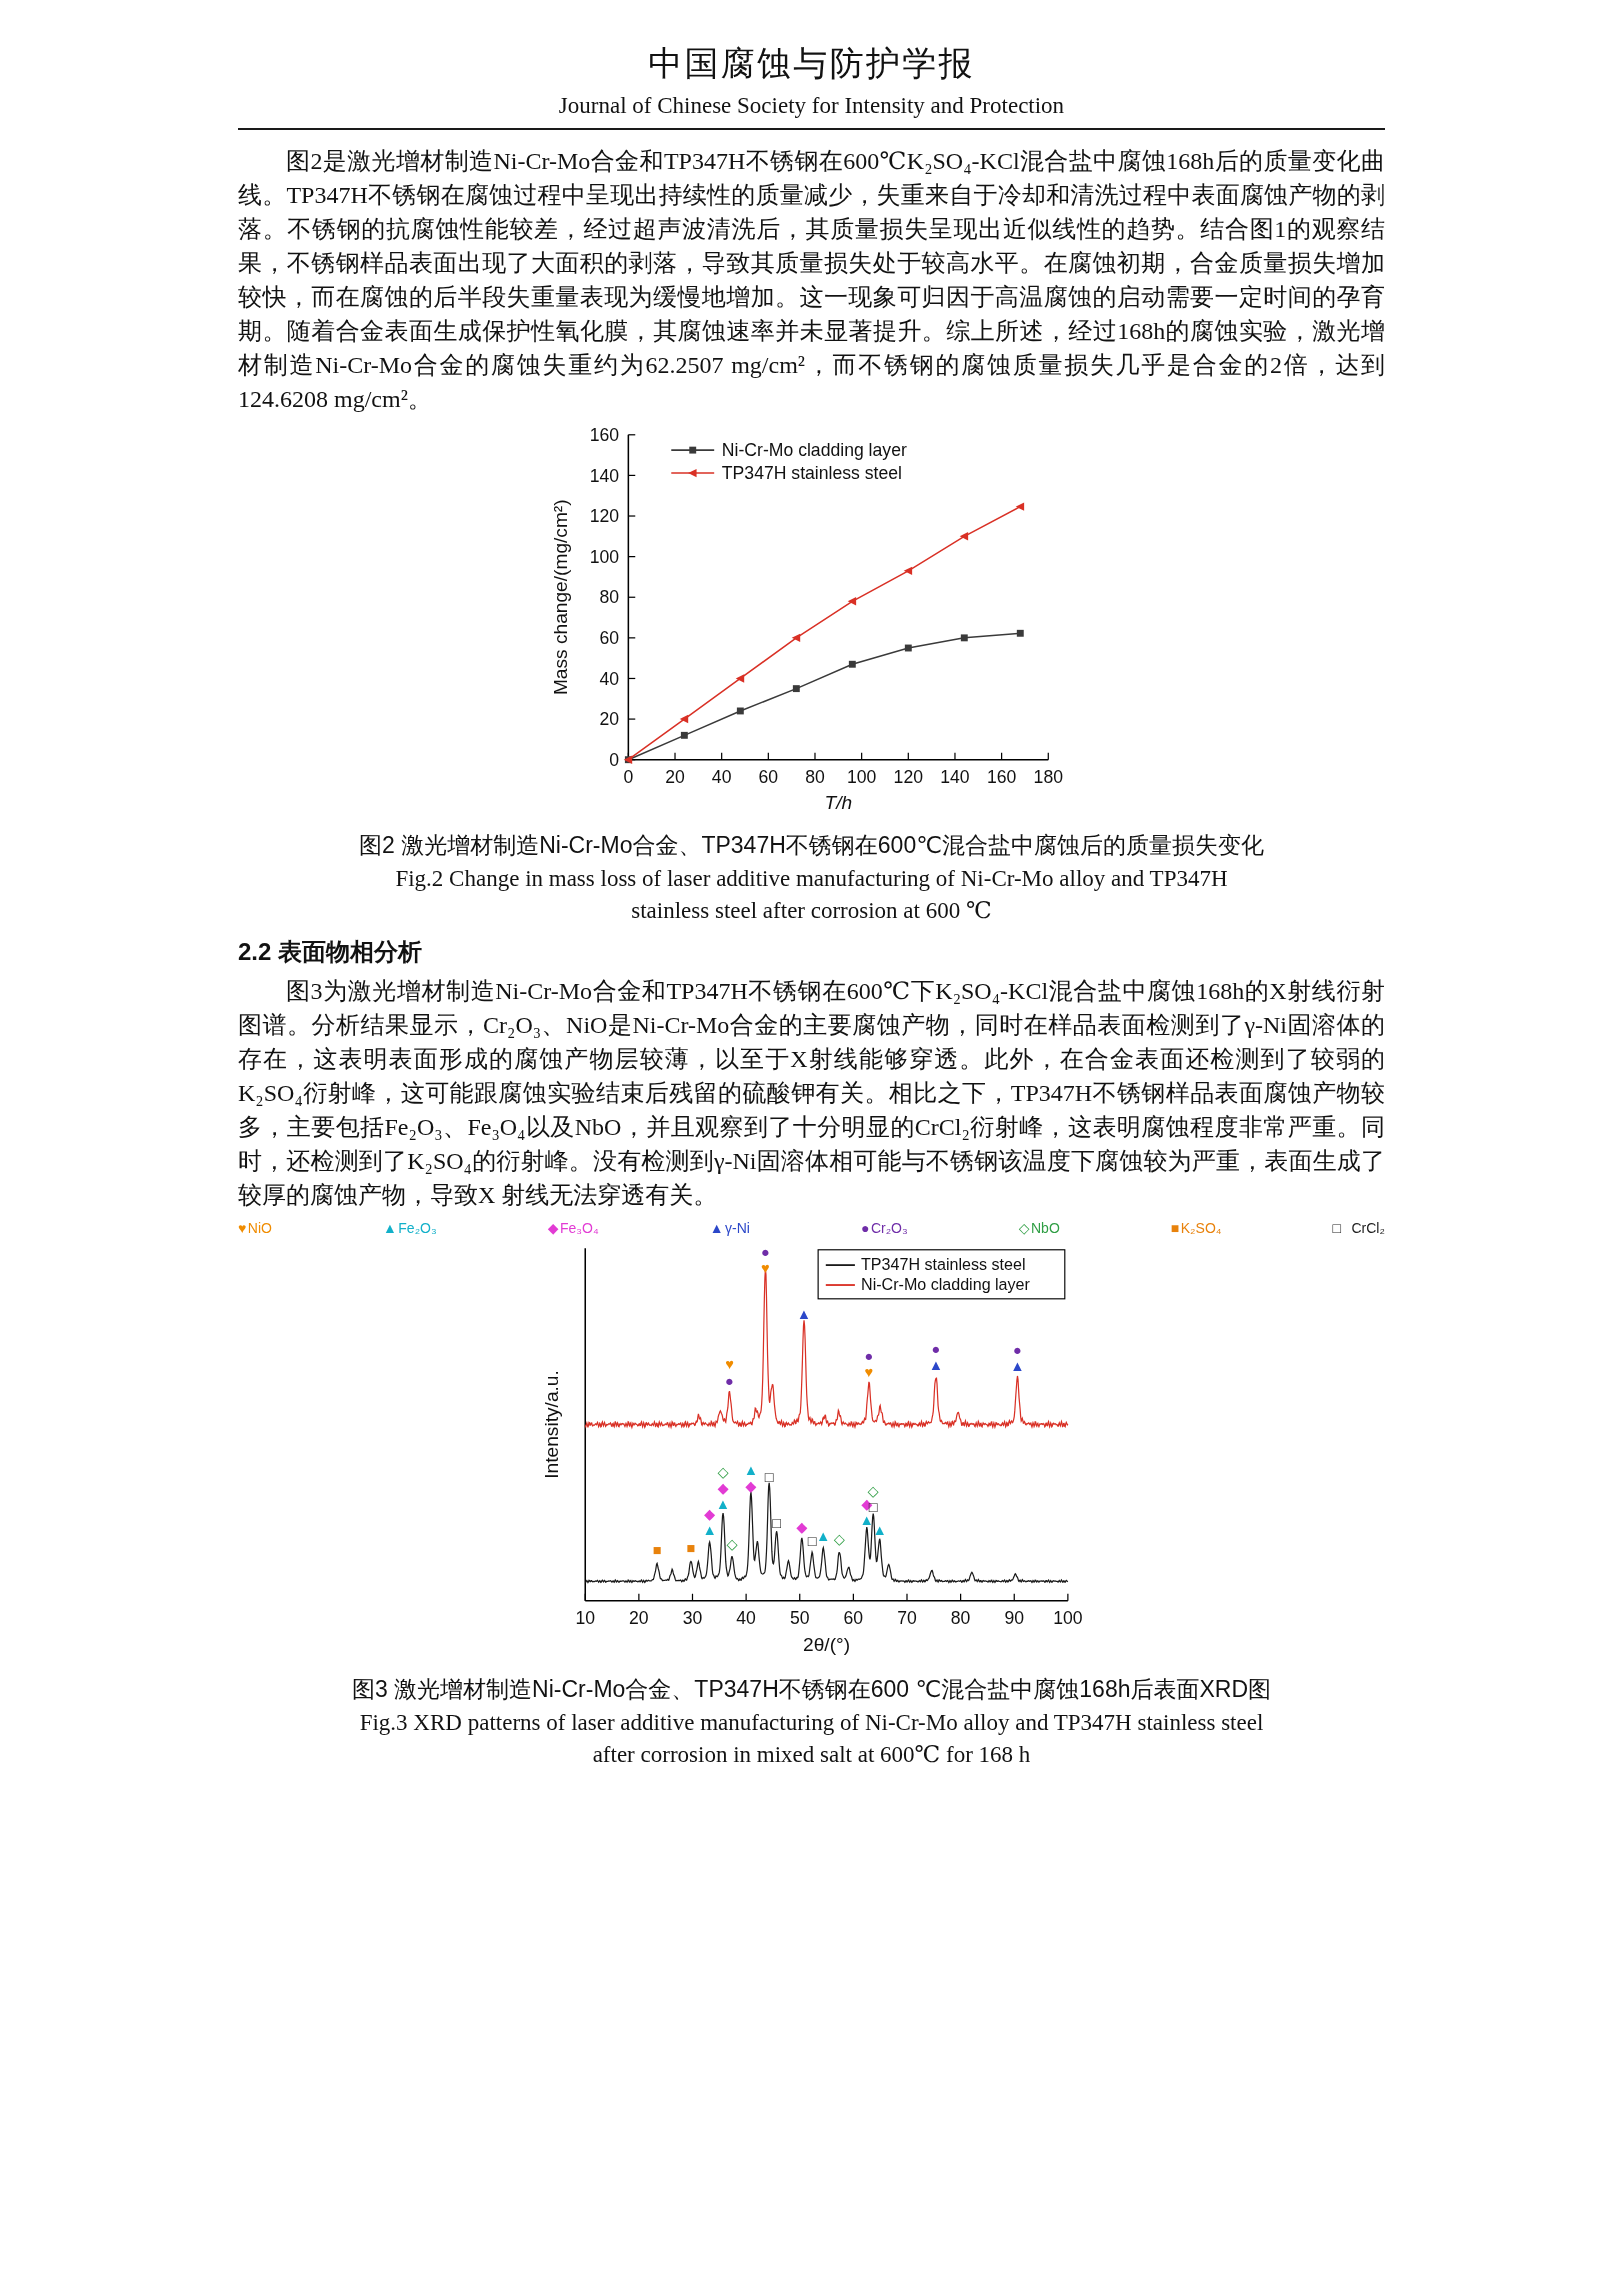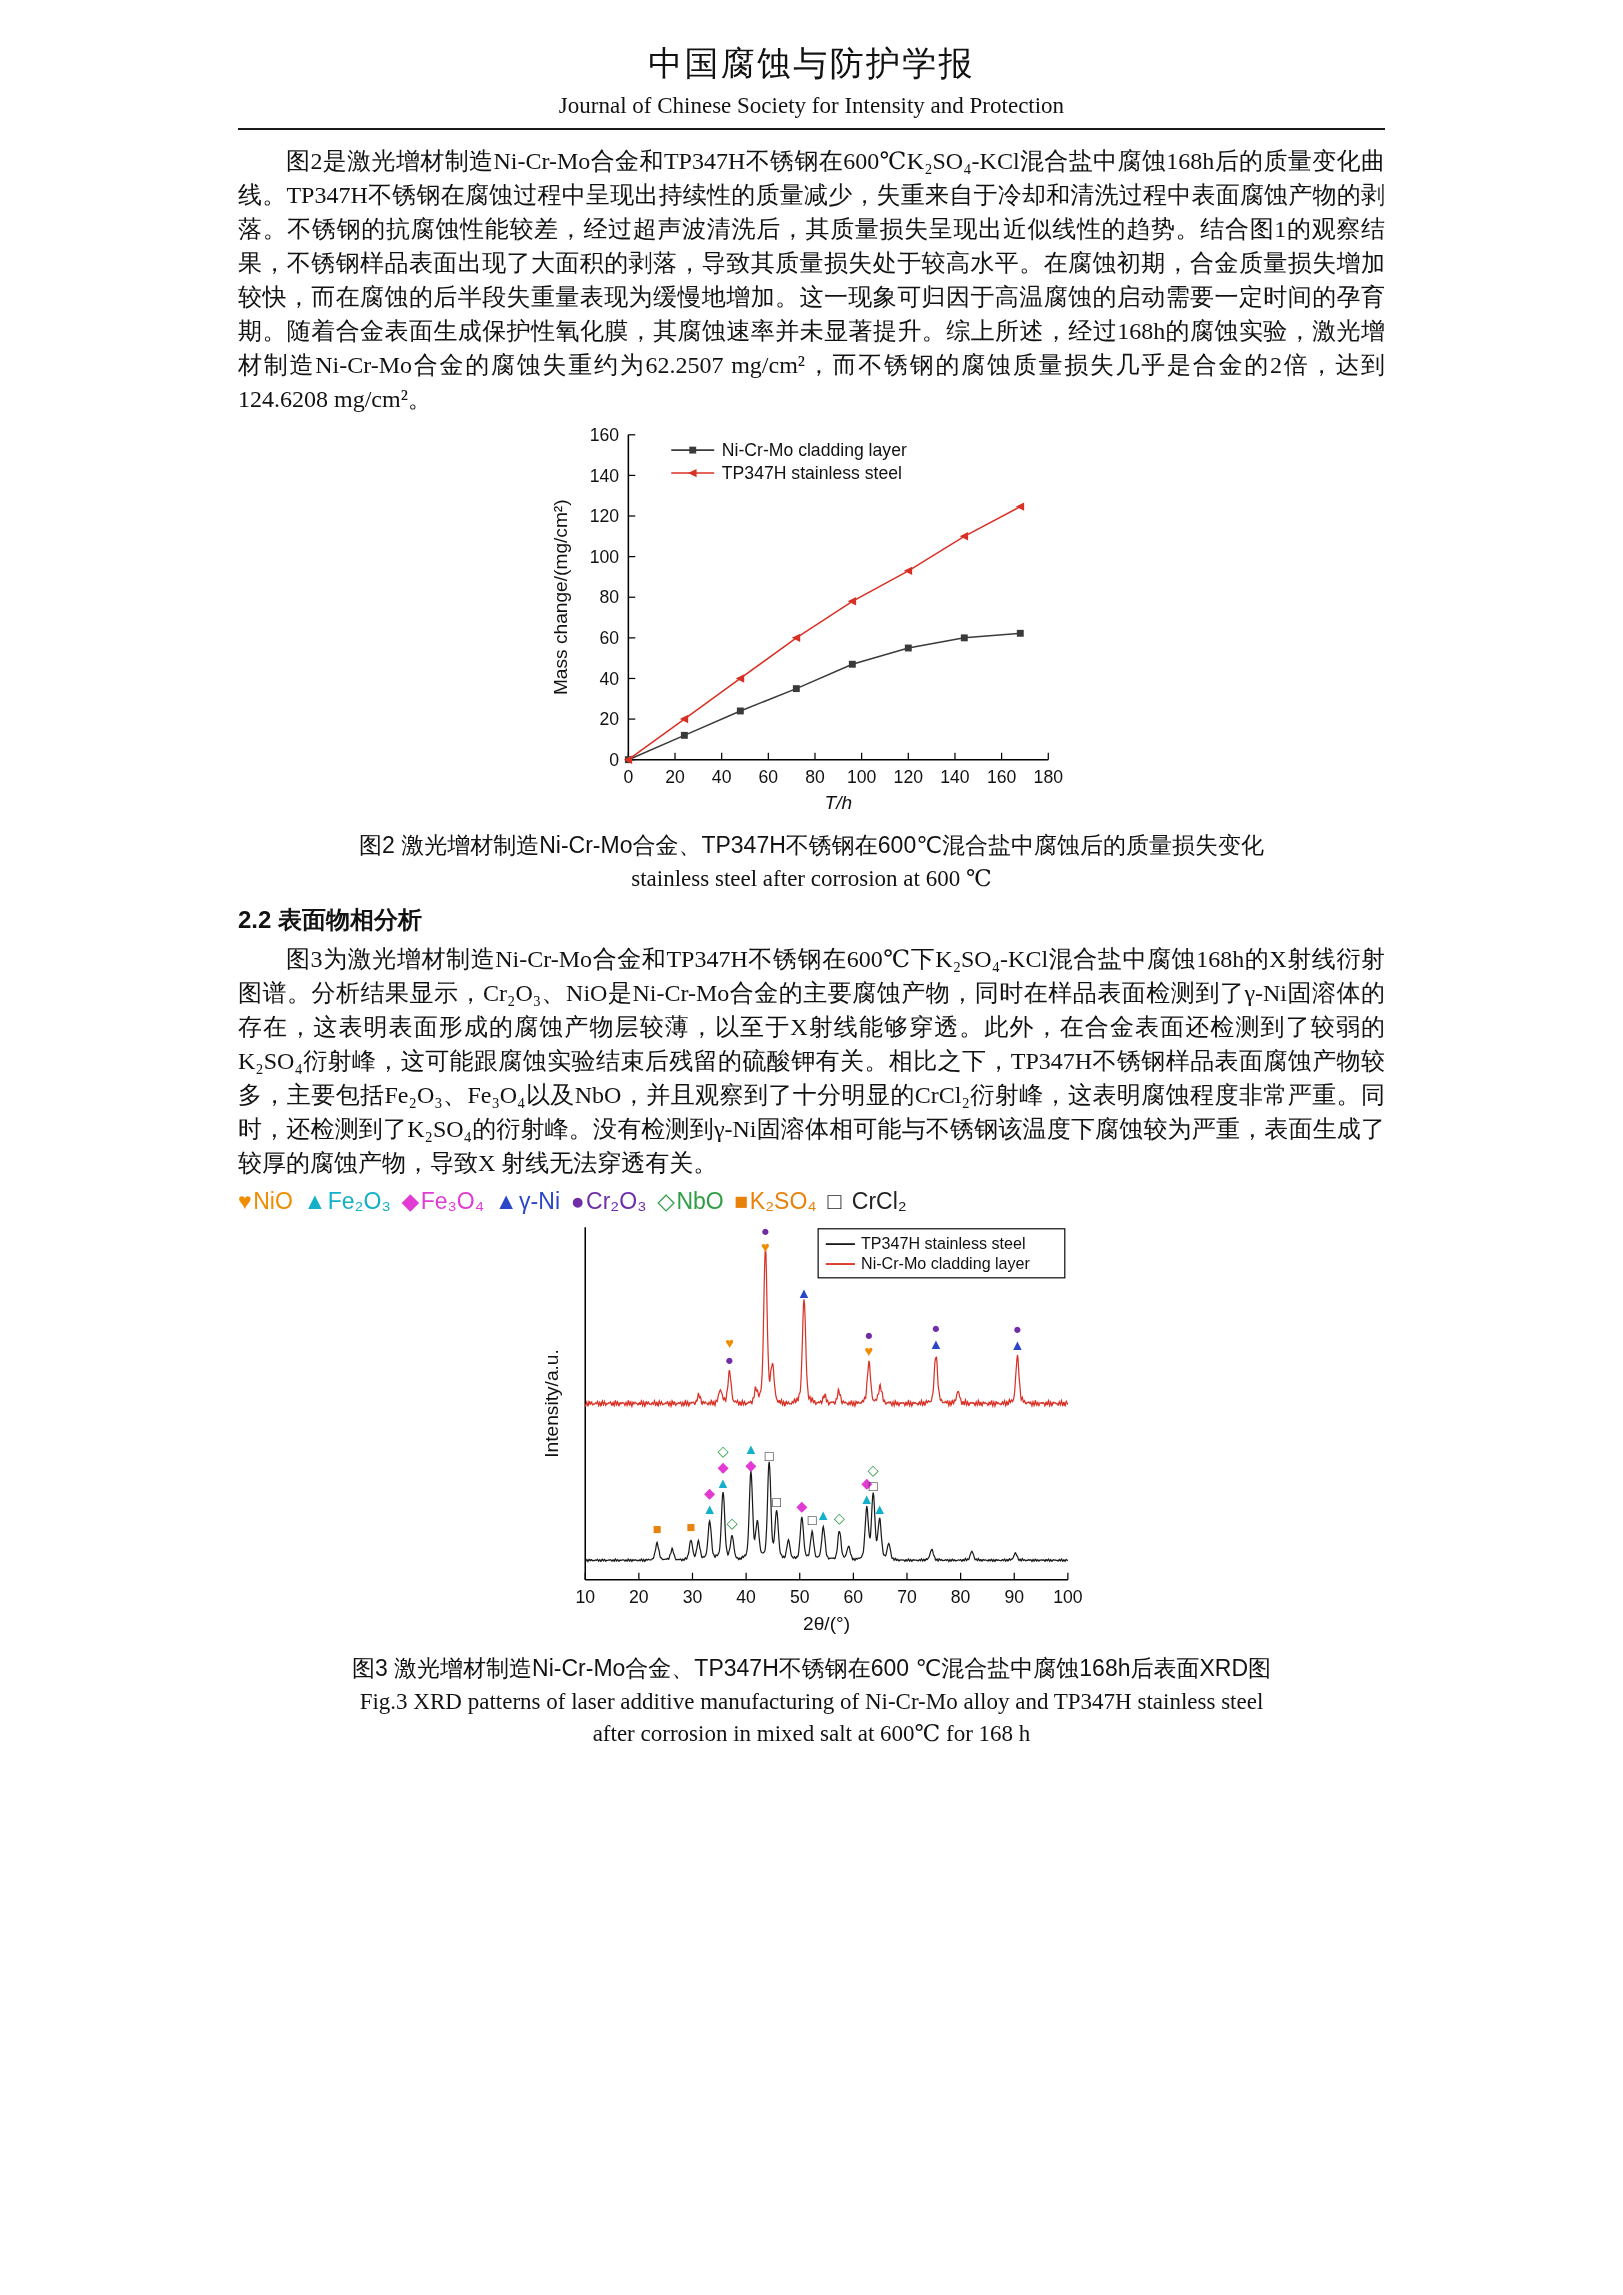--- a/index.html
+++ b/index.html
@@ -30,23 +30,23 @@
   .caption-zh {
     font-family: "Liberation Sans", "DejaVu Sans", sans-serif;
     font-size: 23px; line-height: 35px; text-align: center; margin-top: 3.1px;
   }
   .caption-en { font-size: 23px; line-height: 32px; text-align: center; }
   h2.sec {
     font-family: "Liberation Sans", "DejaVu Sans", sans-serif;
     font-size: 24px; font-weight: 600; margin: 9.2px 0 6.1px 0;
   }
   .phase-legend {
-    display: flex; justify-content: flex-start; align-items: baseline;
+    display: flex; justify-content: space-between; align-items: baseline;
     gap: 10.7px; font-family: "Liberation Sans", "DejaVu Sans", sans-serif;
-    font-size: 23px; margin: 7.7px 0 0 0;
+    font-size: 14px; margin: 7.7px 0 0 0;
   }
   .phase-legend .pl-item { white-space: nowrap; }
   .phase-legend .pl-sym { margin-right: 1.5px; }
 </style>
 </head>
 <body>
 
 <div class="page">
 
   <div class="jheader">
@@ -121,20 +121,21 @@
         <polygon points="611.4666666666667,111.757 622.4666666666667,106.257 622.4666666666667,117.257" fill="#d93025"></polygon>
         <line x1="162" y1="38" x2="218" y2="38" stroke="#3a3a3a" stroke-width="2"></line>
         <rect x="185.5" y="33.5" width="9" height="9" fill="#3a3a3a"></rect>
         <text x="228" y="46" font-size="23" fill="#111">Ni-Cr-Mo cladding layer</text>
         <line x1="162" y1="68" x2="218" y2="68" stroke="#d93025" stroke-width="2"></line>
         <polygon points="184,68 195,62.5 195,73.5" fill="#d93025"></polygon>
         <text x="228" y="76" font-size="23" fill="#111">TP347H stainless steel</text>
       </svg>
     <figcaption>
       <div class="caption-zh">图2  激光增材制造Ni-Cr-Mo合金、TP347H不锈钢在600℃混合盐中腐蚀后的质量损失变化</div>
+      <div class="caption-en">Fig.2 Change in mass loss of laser additive manufacturing of Ni-Cr-Mo alloy and TP347H</div>
       <div class="caption-en">stainless steel after corrosion at 600 ℃</div>
     </figcaption>
   </figure>
 
   <h2 class="sec">2.2  表面物相分析</h2>
 
   <p class="body">图3为激光增材制造Ni-Cr-Mo合金和TP347H不锈钢在600℃下K₂SO₄-KCl混合盐中腐蚀168h的X射线衍射图谱。分析结果显示，Cr₂O₃、NiO是Ni-Cr-Mo合金的主要腐蚀产物，同时在样品表面检测到了γ-Ni固溶体的存在，这表明表面形成的腐蚀产物层较薄，以至于X射线能够穿透。此外，在合金表面还检测到了较弱的K₂SO₄衍射峰，这可能跟腐蚀实验结束后残留的硫酸钾有关。相比之下，TP347H不锈钢样品表面腐蚀产物较多，主要包括Fe₂O₃、Fe₃O₄以及NbO，并且观察到了十分明显的CrCl₂衍射峰，这表明腐蚀程度非常严重。同时，还检测到了K₂SO₄的衍射峰。没有检测到γ-Ni固溶体相可能与不锈钢该温度下腐蚀较为严重，表面生成了较厚的腐蚀产物，导致X 射线无法穿透有关。</p>
 
   <figure>
     <div class="phase-legend" id="phase-legend">

